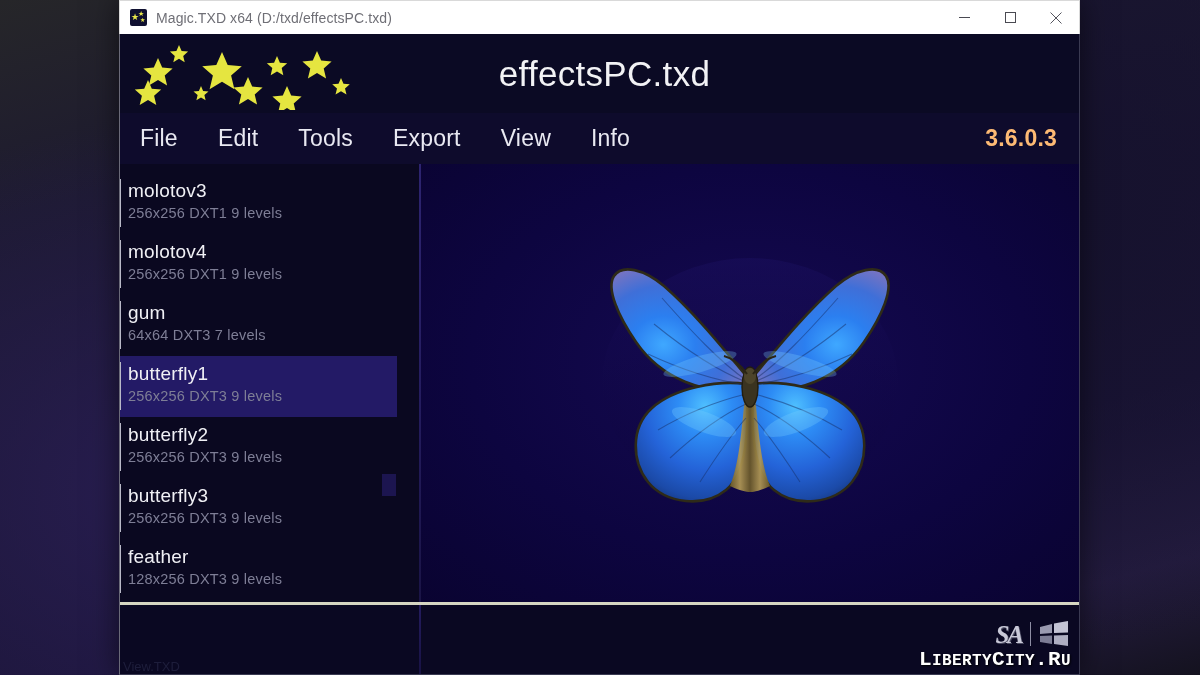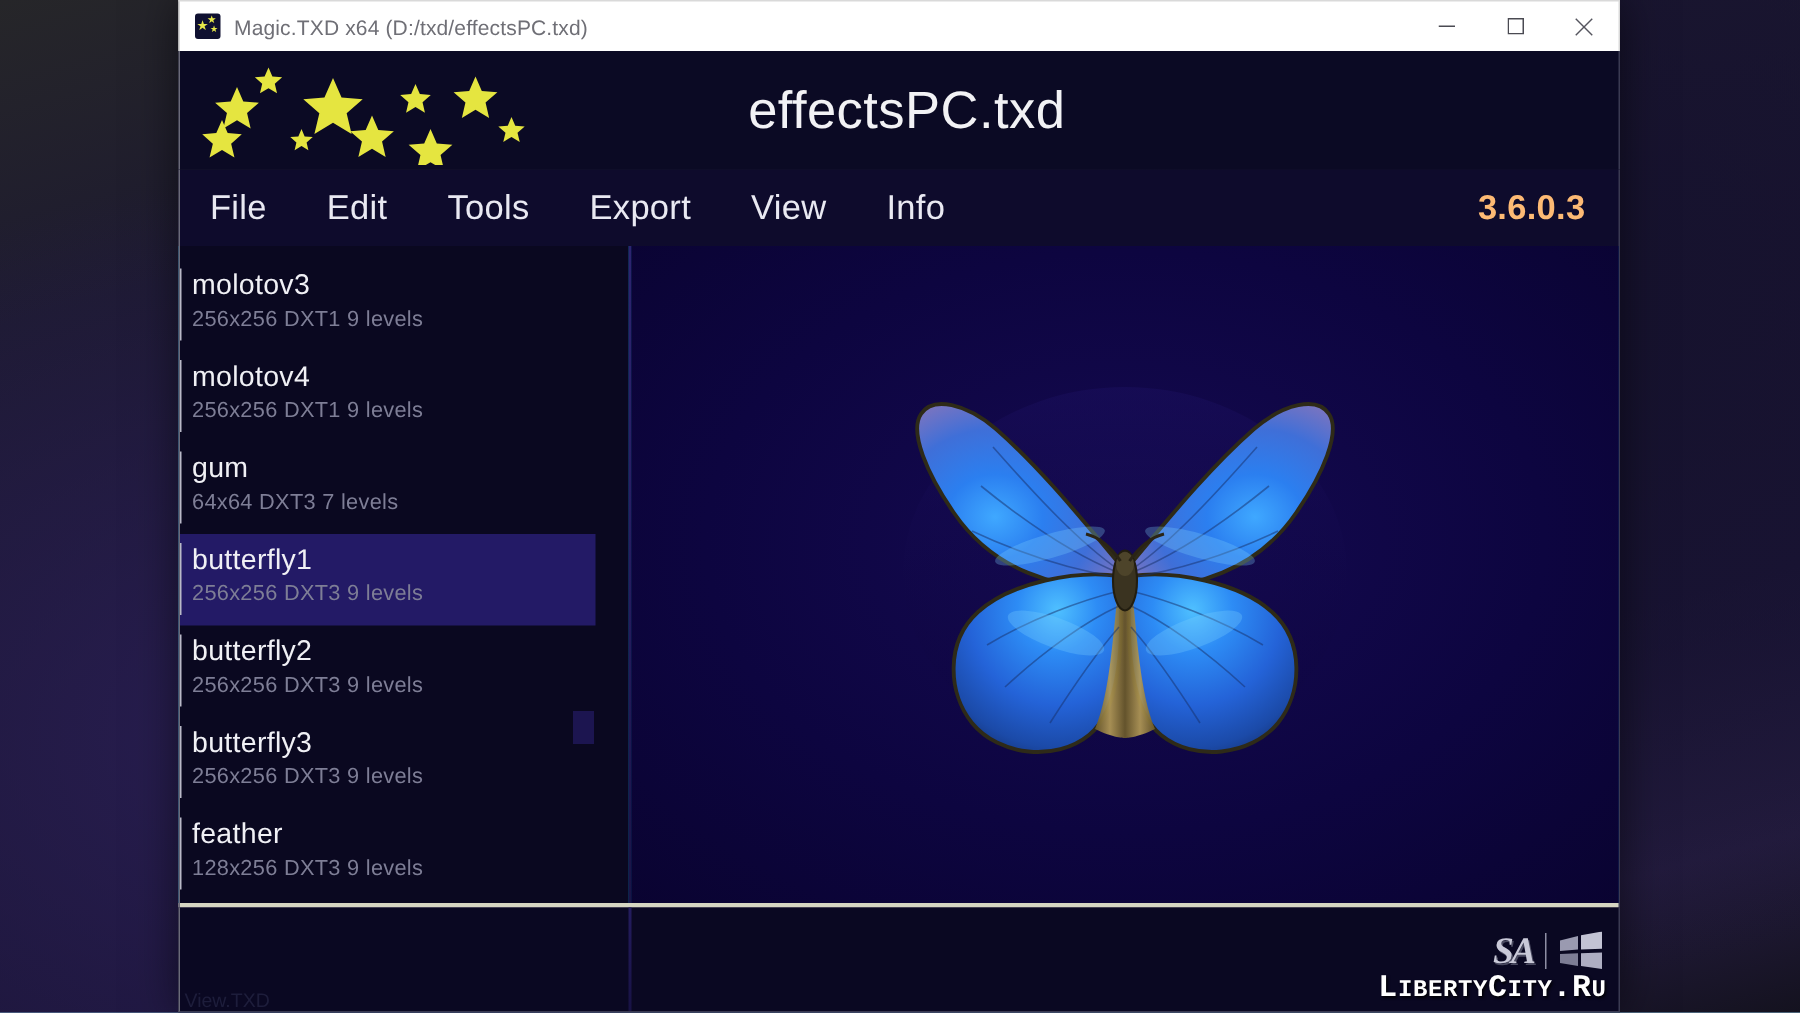--- a/index.html
+++ b/index.html
@@ -72,21 +72,21 @@
   }
   #version-label {
     margin-left:auto; margin-right:22px;
     font-size:23px; color:#fdba74; font-weight:700; letter-spacing:.2px;
   }
 
   
   #app-body {
     flex:1; display:flex; min-height:0;
     border-left:1px solid #6a6a78; border-right:1px solid #3a3a52;
-    background:#0369a1;
+    background:#3b82f6;
   }
 
   #texture-list {
     width:299px; flex:none; position:relative; overflow:hidden;
     background:linear-gradient(180deg,#0a0820 0%, #0a0820 100%);
   }
   #texture-list-inner { padding-top:9px; }
   .tex-item {
     height:61px; padding:5px 0 0 8px; position:relative;
   }

